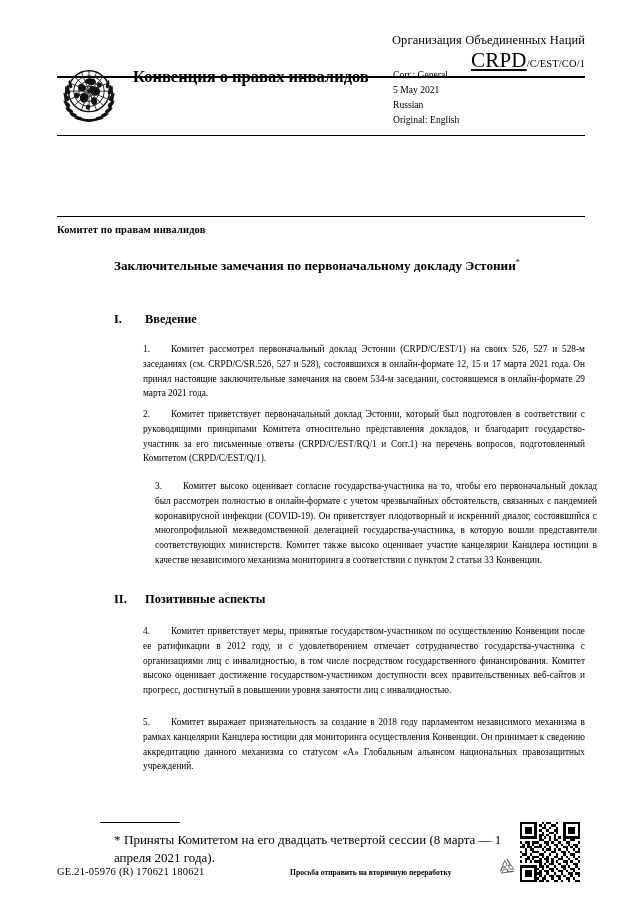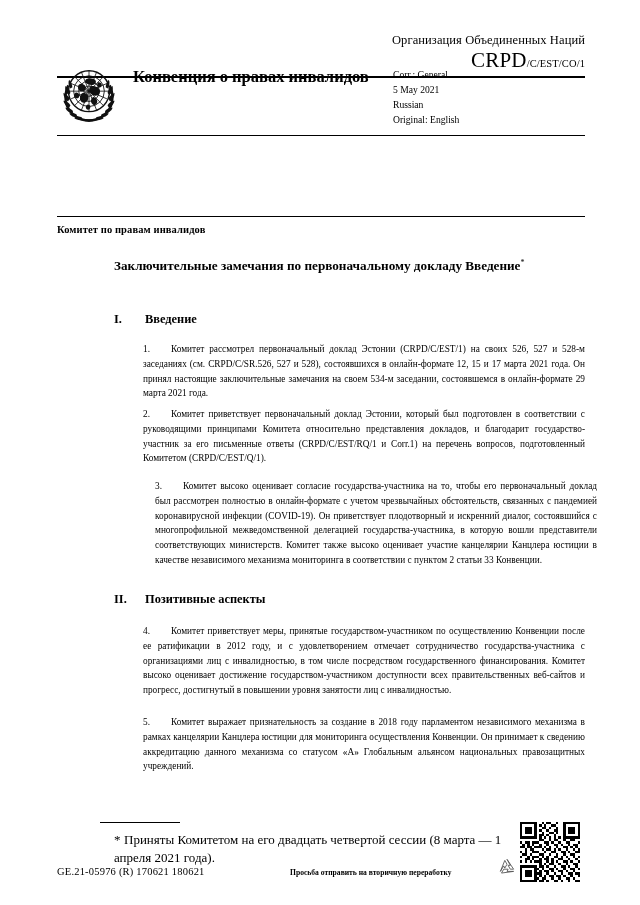--- a/index.html
+++ b/index.html
@@ -43,20 +43,21 @@
     white-space: nowrap;
   }
   .symbol-line {
     display: flex;
     align-items: baseline;
     white-space: nowrap;
   }
   .symbol-main {
     font-size: 21px;
     letter-spacing: .2px;
+    text-decoration: underline;
   }
   .symbol-sub {
     font-size: 10.5px;
     letter-spacing: .1px;
   }
   .rule-thick {
     border-top: 2px solid #000;
     width: 528px;
     margin-top: 1px;
   }
@@ -296,21 +297,21 @@
       <div>Russian</div>
       <div>Original: English</div>
     </div>
   </div>
 
   <div class="rule-thin"></div>
 
   <div class="rule-committee"></div>
   <div class="committee">Комитет по правам инвалидов</div>
 
-  <div class="doc-title"><span>Заключительные замечания по первоначальному докладу Введение</span><sup>*</sup></div>
+  <div class="doc-title"><span>Заключительные замечания по первоначальному докладу Эстонии</span><sup>*</sup></div>
 
   <div class="sec-heading" id="sec1">
     <span class="sec-num">I.</span>
     <span>Введение</span>
   </div>
 
   <div class="para" id="p1"><span class="pnum">1.</span><span>Комитет рассмотрел первоначальный доклад Эстонии (CRPD/C/EST/1) на своих 526, 527 и 528-м заседаниях (см. CRPD/C/SR.526, 527 и 528), состоявшихся в онлайн-формате 12, 15 и 17 марта 2021 года. Он принял настоящие заключительные замечания на своем 534-м заседании, состоявшемся в онлайн-формате 29 марта 2021 года.</span></div>
 
   <div class="para" id="p2"><span class="pnum">2.</span><span>Комитет приветствует первоначальный доклад Эстонии, который был подготовлен в соответствии с руководящими принципами Комитета относительно представления докладов, и благодарит государство-участник за его письменные ответы (CRPD/C/EST/RQ/1 и Corr.1) на перечень вопросов, подготовленный Комитетом (CRPD/C/EST/Q/1).</span></div>
 

